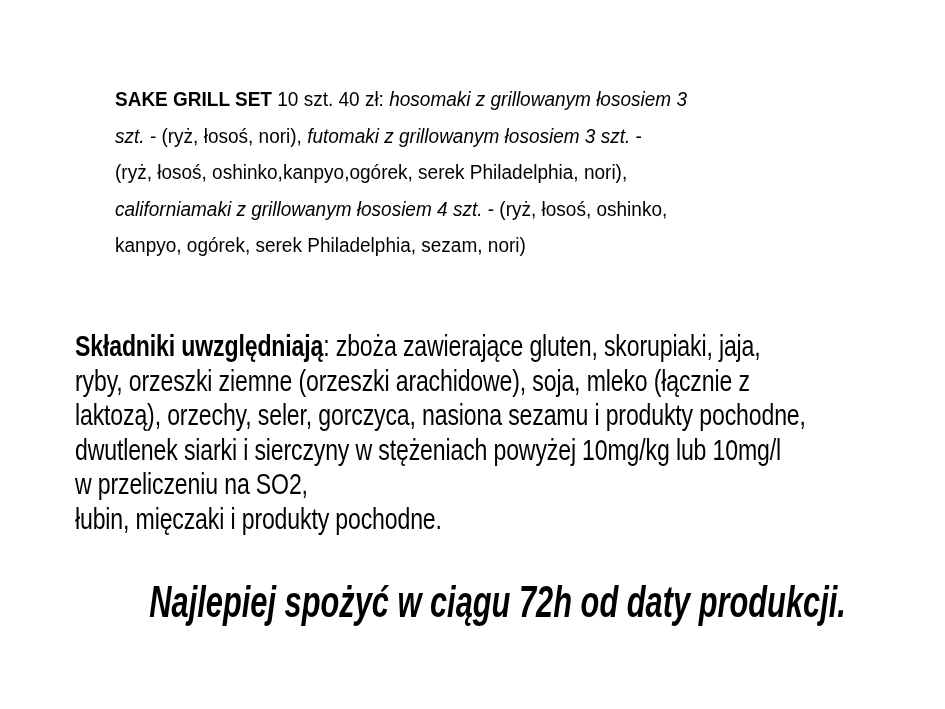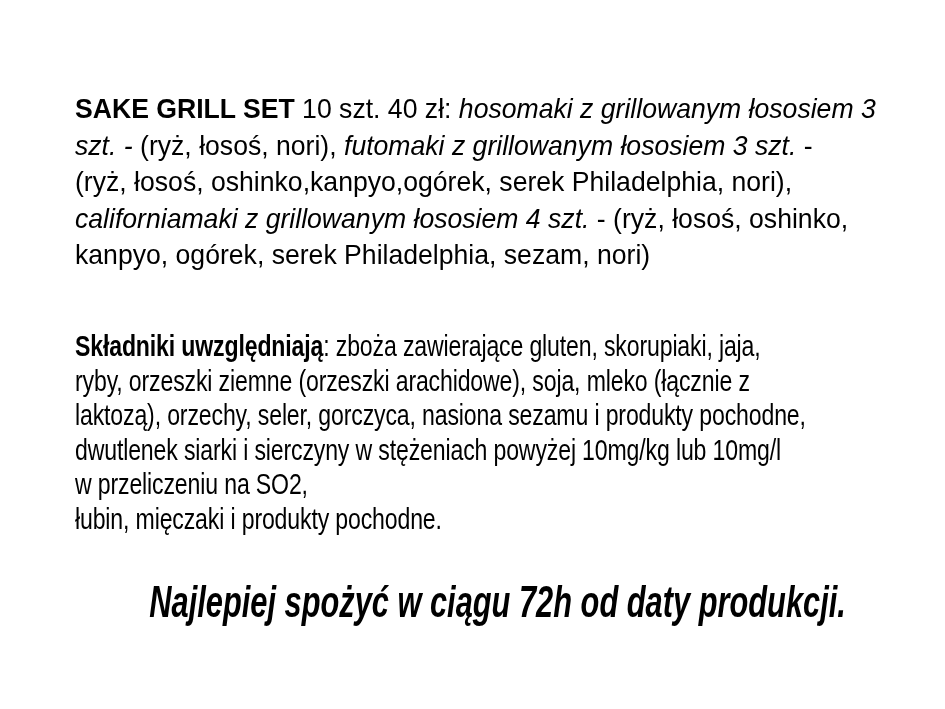--- a/index.html
+++ b/index.html
@@ -18,23 +18,24 @@
   .text-block {
     position: absolute;
     left: 75px;
   }
   .line {
     white-space: nowrap;
     transform-origin: 0 50%;
   }
   
   #product-description {
-    top: 91px;
-    font-size: 28px;
+    top: 81px;
+    font-size: 20px;
     line-height: 36.6px;
+    margin-left: 40px;
   }
   #product-description .line { transform: scaleX(0.95); }
   
   #allergen-info {
     top: 329px;
     font-size: 30px;
     line-height: 34.5px;
     letter-spacing: -0.2px;
   }
   #allergen-info .line { transform: scaleX(0.77); }

